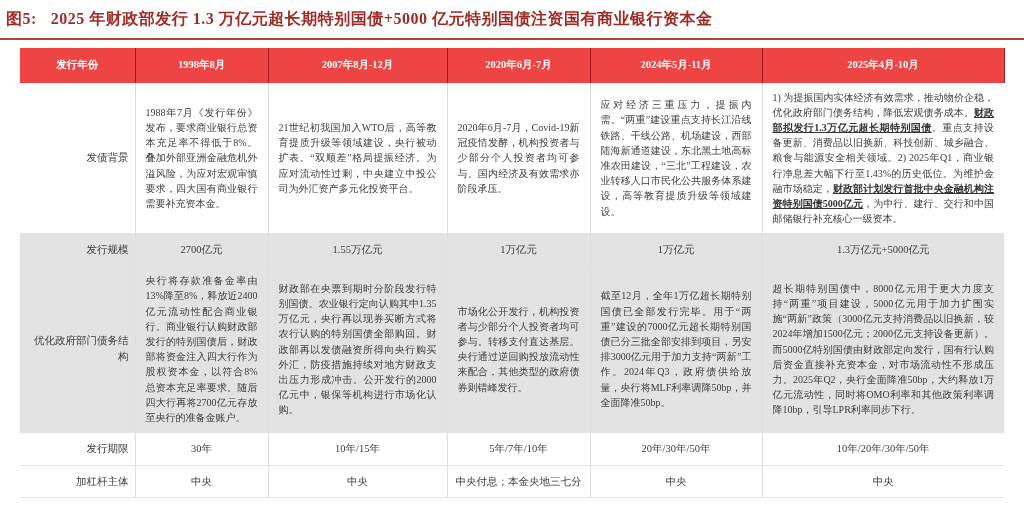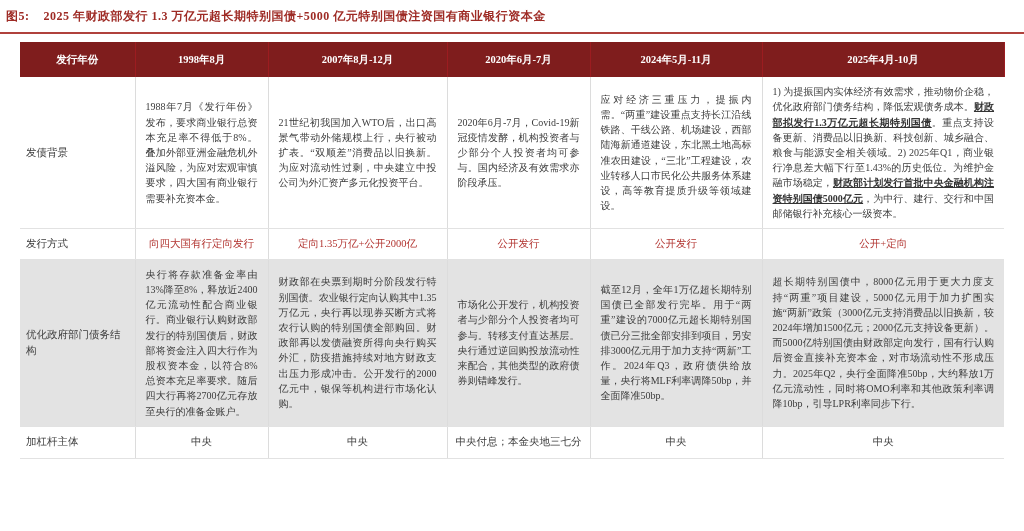--- a/index.html
+++ b/index.html
@@ -5,47 +5,47 @@
   html,body{margin:0;padding:0;background:#ffffff;}
   body{
     width:1024px;height:531px;overflow:hidden;
     font-family:"Liberation Serif","DejaVu Serif",serif;
     color:#3c3c3c;
     -webkit-font-smoothing:antialiased;
   }
   .page{padding:6px 0 0 0;}
   .title-row{
     padding:2px 12px 4px 6px;
-    font-size:12px;font-weight:bold;color:#9e2b25;
+    font-size:16px;font-weight:bold;color:#9e2b25;
     letter-spacing:.5px;line-height:1.35;
   }
   .fig-label{margin-right:14px;}
   .title-rule{height:2px;background:#b0413c;margin:4px 0 0 0;}
   .tbl-wrap{padding:8px 20px 0 20px;}
   table{border-collapse:collapse;table-layout:fixed;width:984px;}
   col.c-label{width:115px;}
   col.c-1998{width:133px;}
   col.c-2007{width:179px;}
   col.c-2020{width:143px;}
   col.c-2024{width:172px;}
   col.c-2025{width:242px;}
   thead th{
-    background:#7f1d1d;color:#ffffff;
+    background:#ef4444;color:#ffffff;
     font-size:10.5px;font-weight:bold;
     height:33px;text-align:center;vertical-align:middle;
     border-right:1px solid #9c1c20;
   }
   tbody th,tbody td{
     border-right:1px solid #dcdcdc;
     border-bottom:1px solid #e2e2e2;
     vertical-align:middle;
     font-weight:normal;
   }
   tbody th.row-label{
-    font-size:10.5px;text-align:left;color:#3c3c3c;
+    font-size:10.5px;text-align:right;color:#3c3c3c;
     padding:2px 6px;line-height:1.5;
   }
   td.val{font-size:10.5px;text-align:center;padding:2px 4px;}
   td.txt{
     font-size:10px;line-height:1.52;text-align:justify;
     padding:7px 10px;
   }
   tr.shade th,tr.shade td{background:#e3e3e3;}
   tr.red td{color:#b23531;}
   tr.r-bg td,tr.r-bg th{height:128px;}
@@ -86,40 +86,48 @@
           <th>2007年8月-12月</th>
           <th>2020年6月-7月</th>
           <th>2024年5月-11月</th>
           <th>2025年4月-10月</th>
         </tr>
       </thead>
       <tbody>
         <tr class="r-bg">
           <th class="row-label">发债背景</th>
           <td class="txt">1988年7月《发行年份》发布，要求商业银行总资本充足率不得低于8%。叠加外部亚洲金融危机外溢风险，为应对宏观审慎要求，四大国有商业银行需要补充资本金。</td>
-          <td class="txt">21世纪初我国加入WTO后，出口高景气带动外储规模上行，央行被动扩表。“双顺差”消费品以旧换新。为应对流动性过剩，中央建立中投公司为外汇资产多元化投资平台。</td>
+          <td class="txt">21世纪初我国加入WTO后，高等教育提质升级等领域建设，央行被动扩表。“双顺差”格局提振经济。为应对流动性过剩，中央建立中投公司为外汇资产多元化投资平台。</td>
           <td class="txt">2020年6月-7月，Covid-19新冠疫情发酵，机构投资者与少部分个人投资者均可参与。国内经济及有效需求亦阶段承压。</td>
           <td class="txt">应对经济三重压力，提振内需。“两重”建设重点支持长江沿线铁路、干线公路、机场建设，西部陆海新通道建设，东北黑土地高标准农田建设，“三北”工程建设，农业转移人口市民化公共服务体系建设，高等教育提质升级等领域建设。</td>
           <td class="txt"><span>1) 为提振国内实体经济有效需求，推动物价企稳，优化政府部门债务结构，降低宏观债务成本。</span><span class="em">财政部拟发行1.3万亿元超长期特别国债</span><span>。重点支持设备更新、消费品以旧换新、科技创新、城乡融合、粮食与能源安全相关领域。2) 2025年Q1，商业银行净息差大幅下行至1.43%的历史低位。为维护金融市场稳定，</span><span class="em">财政部计划发行首批中央金融机构注资特别国债5000亿元</span><span>，为中行、建行、交行和中国邮储银行补充核心一级资本。</span></td>
         </tr>
-        <tr class="r-method red">
-          <th class="row-label">发行方式</th>
-          <td class="val">向四大国有行定向发行</td>
-          <td class="val">定向1.35万亿+公开2000亿</td>
-          <td class="val">公开发行</td>
-          <td class="val">公开发行</td>
-          <td class="val">公开+定向</td>
+        <tr class="r-scale shade">
+          <th class="row-label">发行规模</th>
+          <td class="val">2700亿元</td>
+          <td class="val">1.55万亿元</td>
+          <td class="val">1万亿元</td>
+          <td class="val">1万亿元</td>
+          <td class="val">1.3万亿元+5000亿元</td>
         </tr>
         <tr class="r-op shade">
           <th class="row-label">优化政府部门债务结构</th>
           <td class="txt">央行将存款准备金率由13%降至8%，释放近2400亿元流动性配合商业银行。商业银行认购财政部发行的特别国债后，财政部将资金注入四大行作为股权资本金，以符合8%总资本充足率要求。随后四大行再将2700亿元存放至央行的准备金账户。</td>
           <td class="txt">财政部在央票到期时分阶段发行特别国债。农业银行定向认购其中1.35万亿元，央行再以现券买断方式将农行认购的特别国债全部购回。财政部再以发债融资所得向央行购买外汇，防疫措施持续对地方财政支出压力形成冲击。公开发行的2000亿元中，银保等机构进行市场化认购。</td>
           <td class="txt">市场化公开发行，机构投资者与少部分个人投资者均可参与。转移支付直达基层。央行通过逆回购投放流动性来配合，其他类型的政府债券则错峰发行。</td>
           <td class="txt">截至12月，全年1万亿超长期特别国债已全部发行完毕。用于“两重”建设的7000亿元超长期特别国债已分三批全部安排到项目，另安排3000亿元用于加力支持“两新”工作。2024年Q3，政府债供给放量，央行将MLF利率调降50bp，并全面降准50bp。</td>
           <td class="txt">超长期特别国债中，8000亿元用于更大力度支持“两重”项目建设，5000亿元用于加力扩围实施“两新”政策（3000亿元支持消费品以旧换新，较2024年增加1500亿元；2000亿元支持设备更新）。而5000亿特别国债由财政部定向发行，国有行认购后资金直接补充资本金，对市场流动性不形成压力。2025年Q2，央行全面降准50bp，大约释放1万亿元流动性，同时将OMO利率和其他政策利率调降10bp，引导LPR利率同步下行。</td>
+        </tr>
+        <tr class="r-term">
+          <th class="row-label">发行期限</th>
+          <td class="val">30年</td>
+          <td class="val">10年/15年</td>
+          <td class="val">5年/7年/10年</td>
+          <td class="val">20年/30年/50年</td>
+          <td class="val">10年/20年/30年/50年</td>
         </tr>
         <tr class="r-lever">
           <th class="row-label">加杠杆主体</th>
           <td class="val">中央</td>
           <td class="val">中央</td>
           <td class="val">中央付息；本金央地三七分</td>
           <td class="val">中央</td>
           <td class="val">中央</td>
         </tr>
       </tbody>

